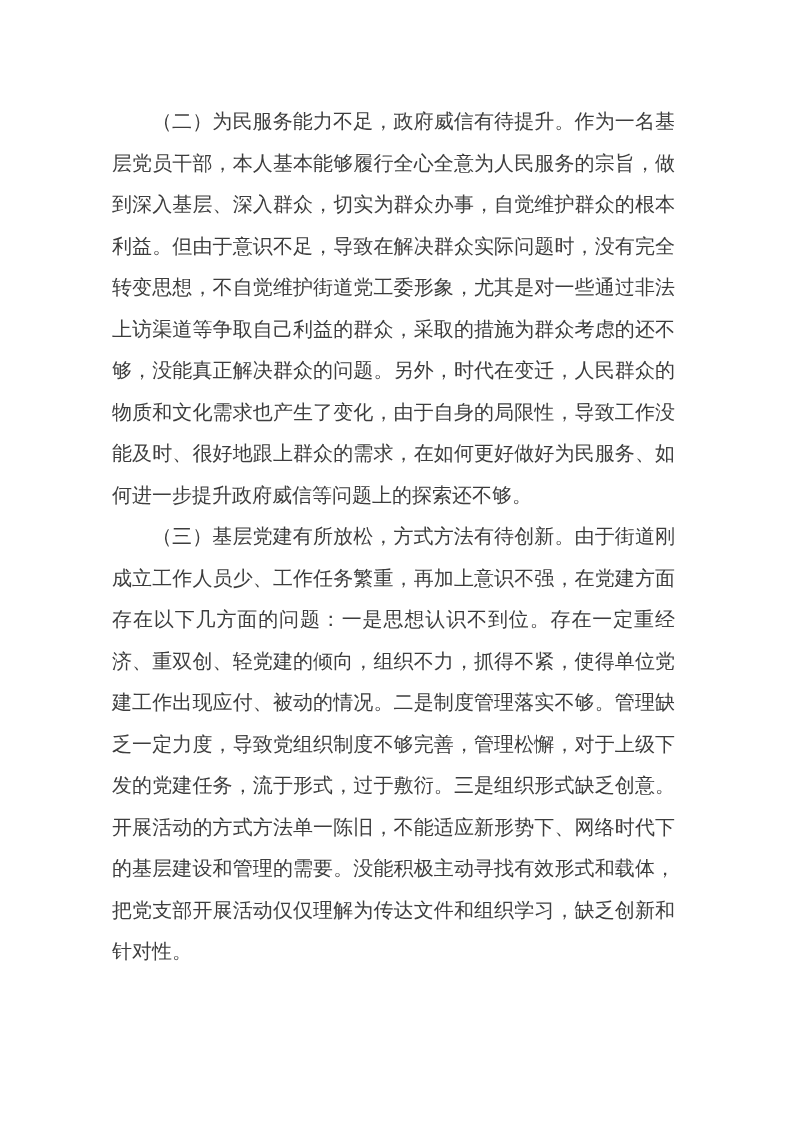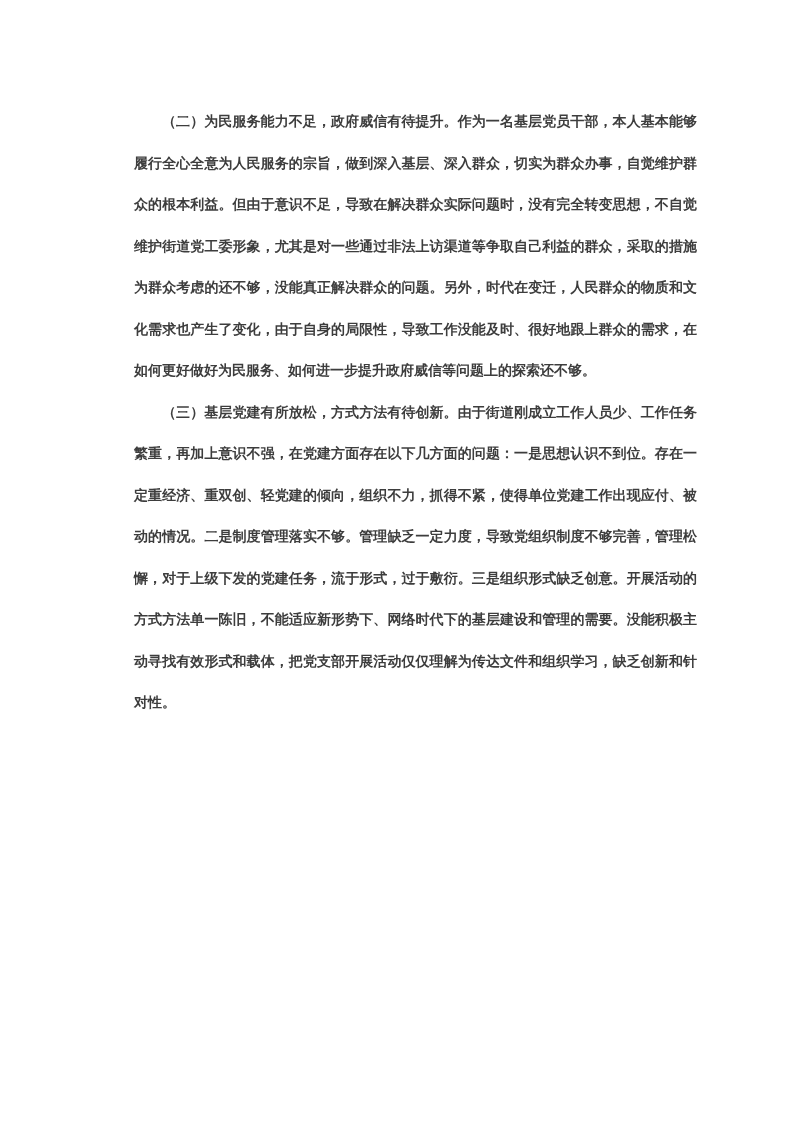--- a/index.html
+++ b/index.html
@@ -10,30 +10,30 @@
   .page {
     position: relative;
     width: 793px;
     height: 1122px;
     background: #ffffff;
     overflow: hidden;
     font-family: "Liberation Serif", "DejaVu Serif", serif;
   }
   .text-block {
     position: absolute;
-    left: 134px;
+    left: 112px;
     top: 101px;
     width: 563px;
     color: #3d3d3d;
-    font-size: 14px;
+    font-size: 20px;
     line-height: 41.5px;
     text-align: justify;
     text-justify: inter-ideograph;
     letter-spacing: 0;
-    font-weight: 700;
+    font-weight: 400;
     -webkit-font-smoothing: antialiased;
   }
   .para {
     margin: 0;
     padding: 0;
     text-indent: 2em;
     word-break: break-all;
     overflow-wrap: break-word;
   }
 </style>

